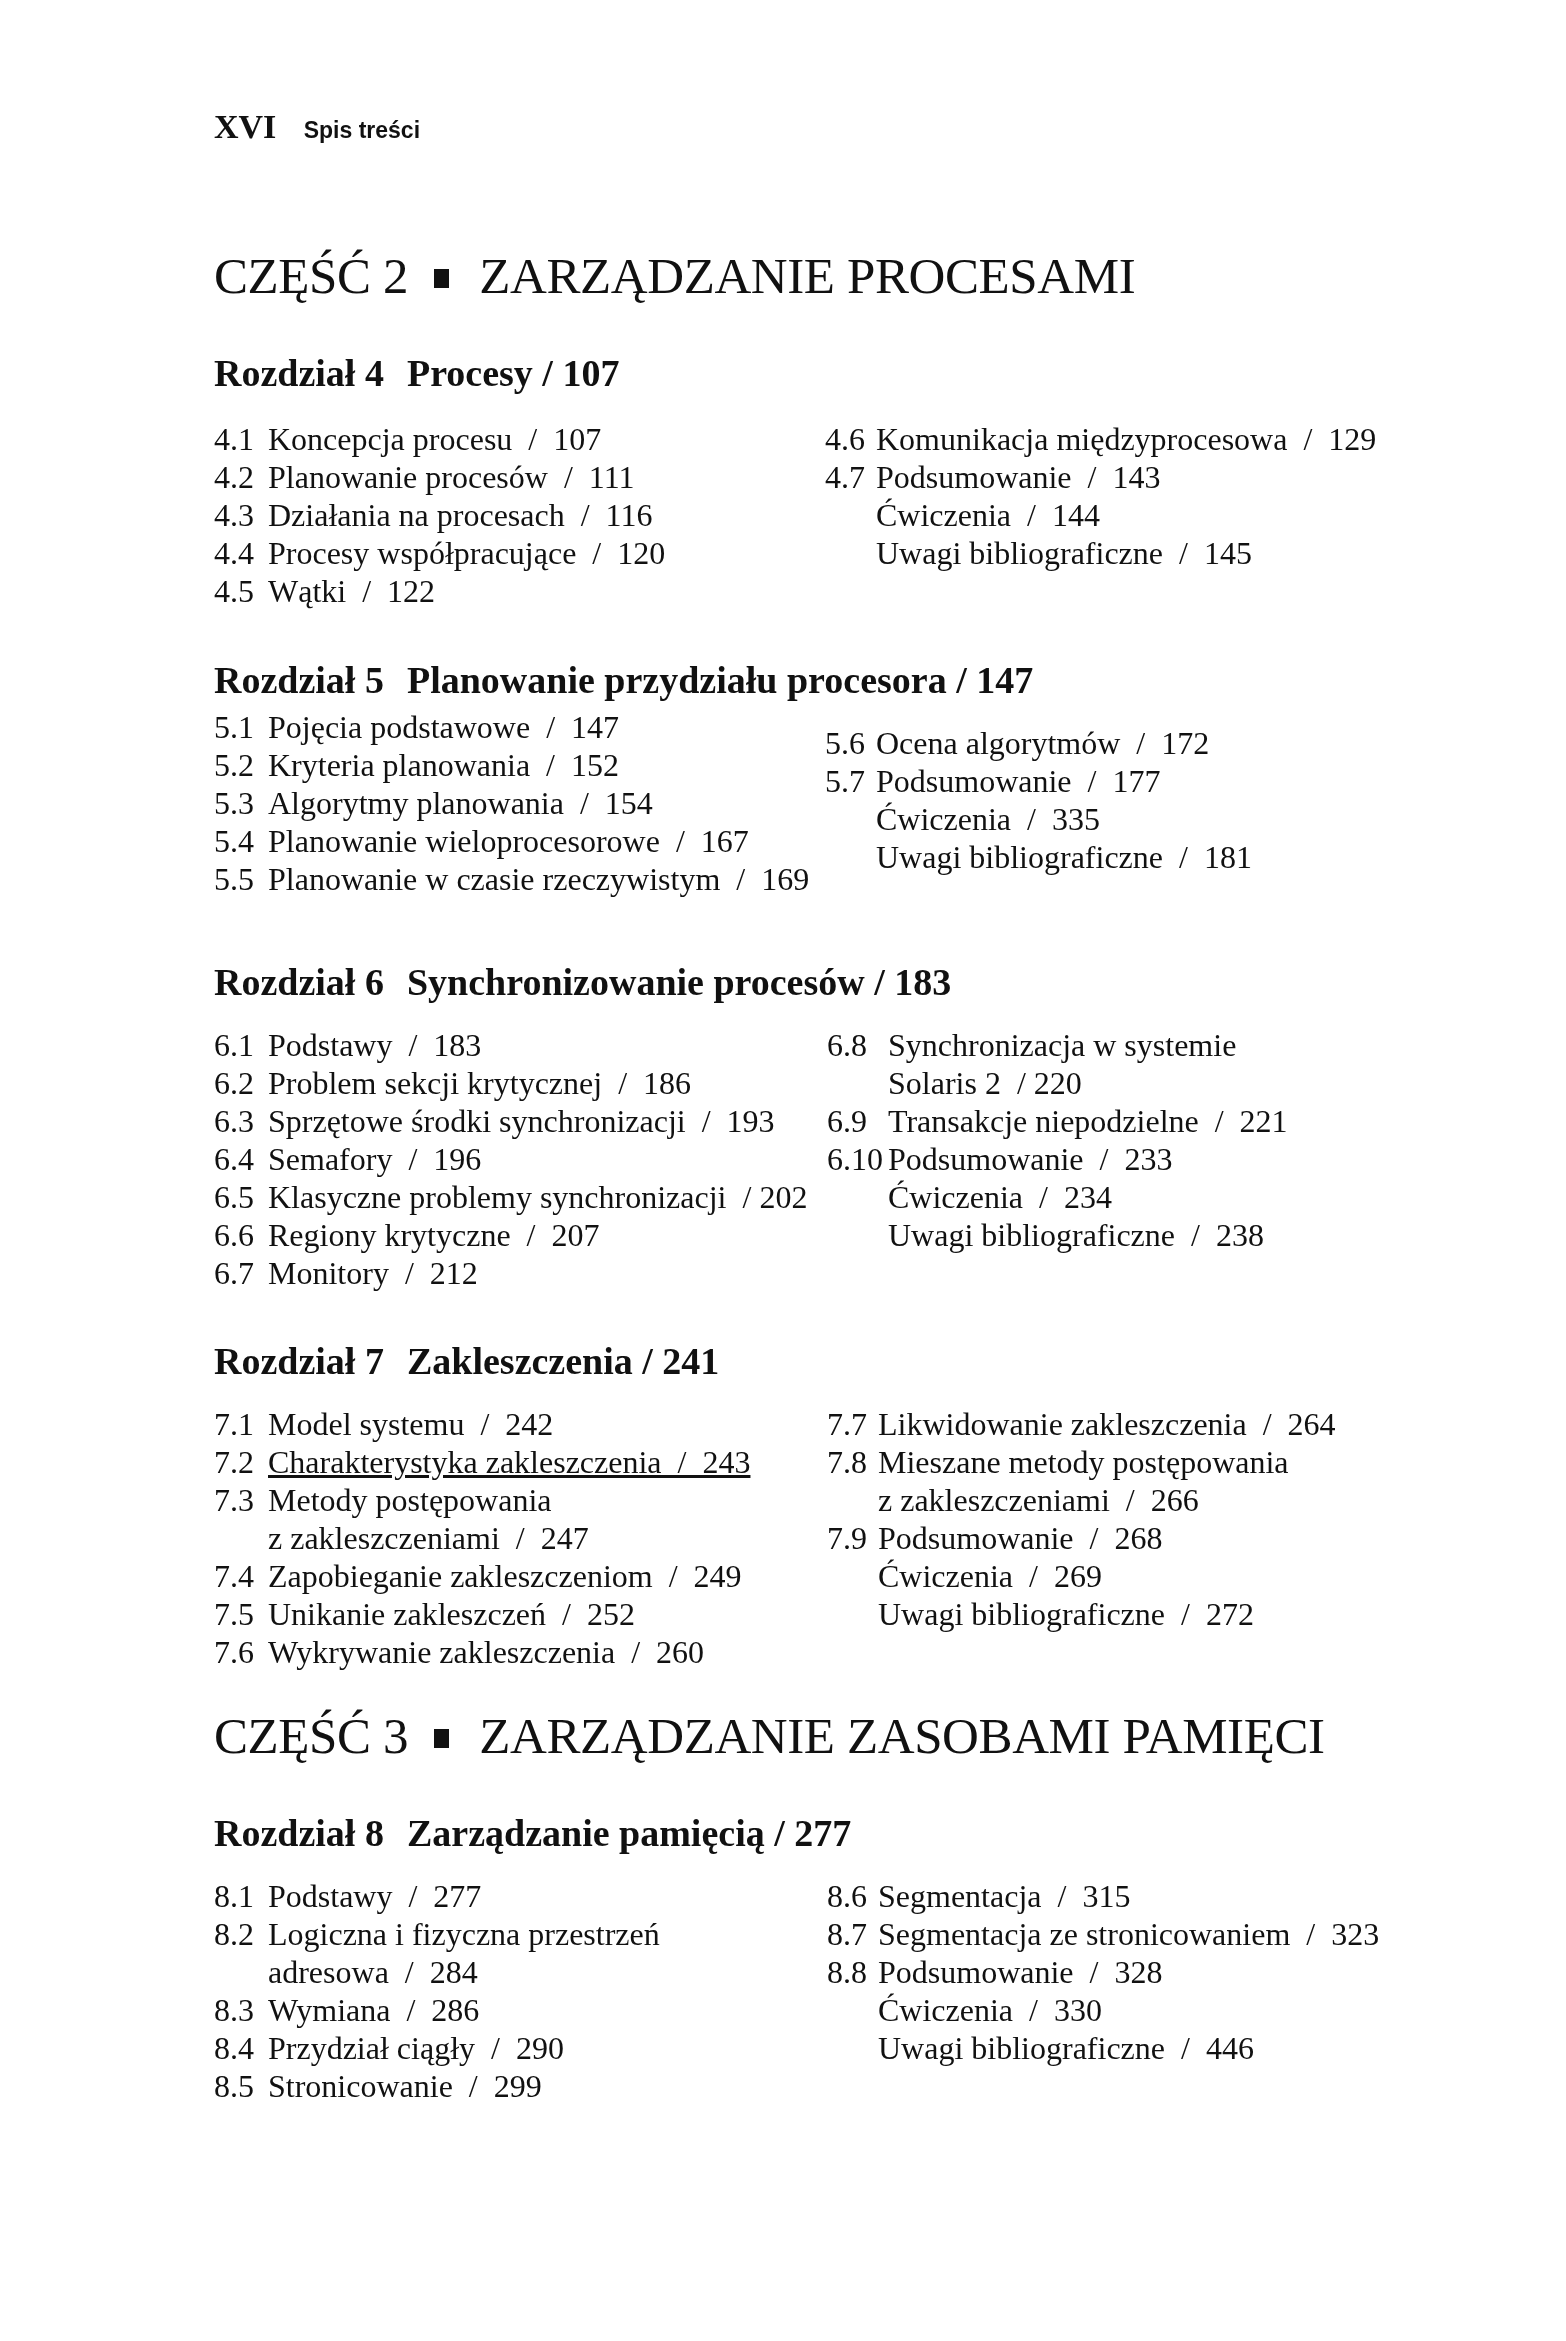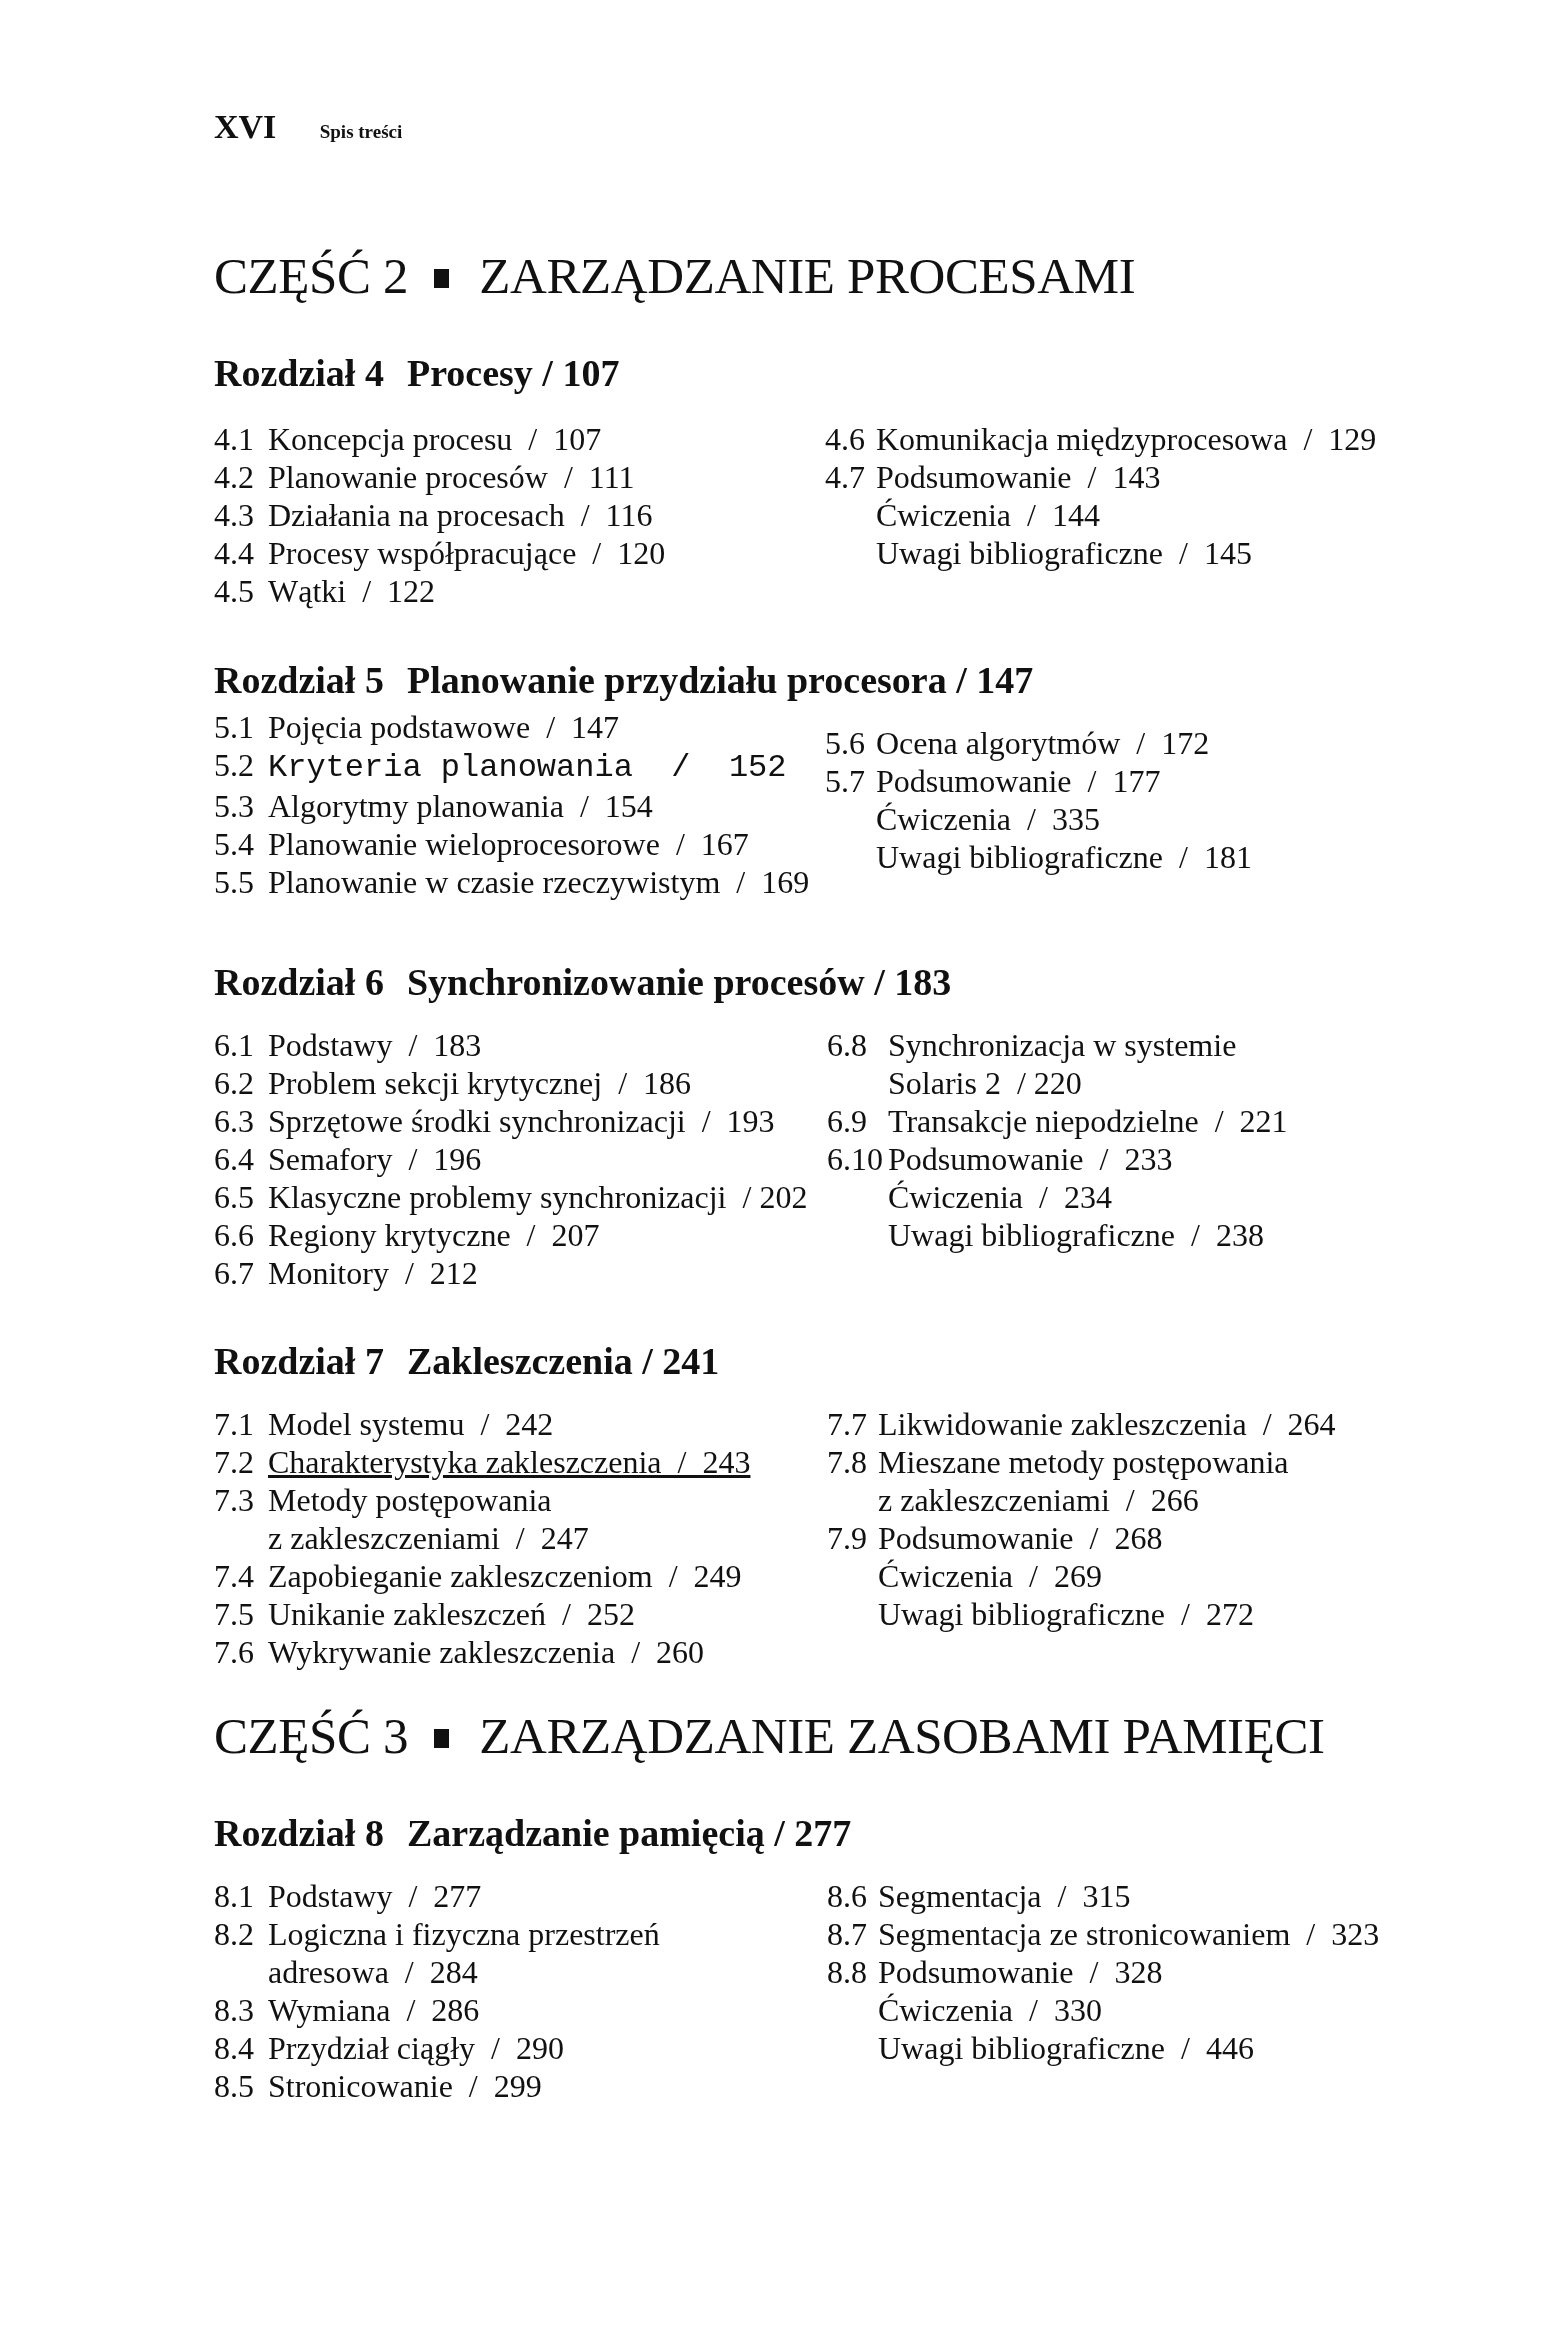--- a/index.html
+++ b/index.html
@@ -1,20 +1,20 @@
 <!DOCTYPE html>
 <html style="font-size:13.5px"><head>
 <meta charset="utf-8">
 <style>
   html, body { margin: 0; padding: 0; background: #ffffff; }
   body { width: 1567px; height: 2342px; position: relative; overflow: hidden; color: #111; font-family: "Liberation Serif", serif; }
   .abs { position: absolute; white-space: nowrap; }
   .running { left: 214px; top: 108px; font-weight: bold; }
   .running .num { font-size: 34px; }
-  .running .title { font-size: 19px; margin-left: 40px; font-family: Liberation Serif, serif; }
+  .running .title { font-size: 23px; margin-left: 24px; font-family: Liberation Sans, sans-serif; }
   .part { left: 214px; font-size: 51px; letter-spacing: -0.4px; }
   .part .sq { display: inline-block; width: 15.2px; height: 18.6px; background: #111; margin: 0 30.5px 0 25.4px; vertical-align: 5.1px; }
   .chapter { left: 214px; font-size: 38px; font-weight: bold; }
   .chapter .sp { display: inline-block; width: 13.5px; }
   .toc { font-size: 32px; line-height: 38px; }
   .toc .row { white-space: nowrap; }
   .toc .sec { display: inline-block; width: 54px; }
   .left-col { left: 214px; }
   .right-col { left: 825px; }
   .right-col .sec { width: 51px; }
@@ -51,21 +51,21 @@
     <div class="row"><span class="sec"></span><span style="white-space: pre;">Uwagi bibliograficzne  /  145</span></div>
   </div>
 
 <div class="abs chapter" style="top:658px;">
   <span>Rozdział 5</span><span class="sp"></span>
   <span>Planowanie przydziału procesora</span>
   <span>/ 147</span>
 </div>
 <div class="abs toc left-col" style="top:708px;">
     <div class="row"><span class="sec">5.1</span><span style="white-space: pre;">Pojęcia podstawowe  /  147</span></div>
-    <div class="row"><span class="sec">5.2</span><span style="white-space: pre; font-family: Liberation Mono, monospace;">Kryteria planowania  /  152</span></div>
+    <div class="row"><span class="sec">5.2</span><span style="white-space: pre;">Kryteria planowania  /  152</span></div>
     <div class="row"><span class="sec">5.3</span><span style="white-space: pre;">Algorytmy planowania  /  154</span></div>
     <div class="row"><span class="sec">5.4</span><span style="white-space: pre;">Planowanie wieloprocesorowe  /  167</span></div>
     <div class="row"><span class="sec">5.5</span><span style="white-space: pre;">Planowanie w czasie rzeczywistym  /  169</span></div>
   </div>
 <div class="abs toc right-col" style="top:724px;">
     <div class="row"><span class="sec">5.6</span><span style="white-space: pre;">Ocena algorytmów  /  172</span></div>
     <div class="row"><span class="sec">5.7</span><span style="white-space: pre;">Podsumowanie  /  177</span></div>
     <div class="row"><span class="sec"></span><span style="white-space: pre;">Ćwiczenia  /  335</span></div>
     <div class="row"><span class="sec"></span><span style="white-space: pre;">Uwagi bibliograficzne  /  181</span></div>
   </div>

